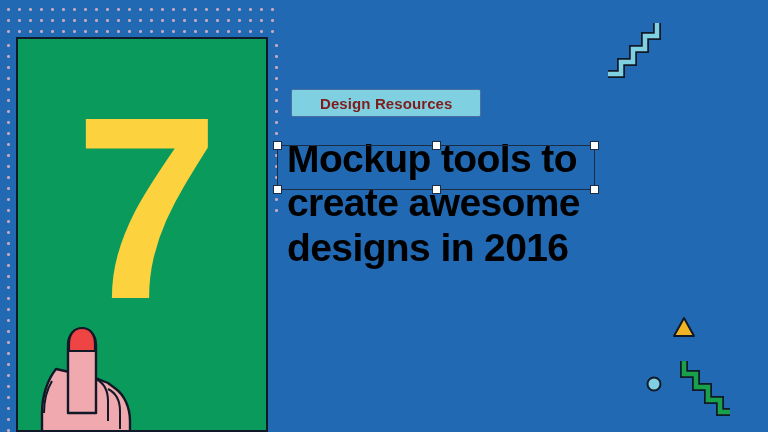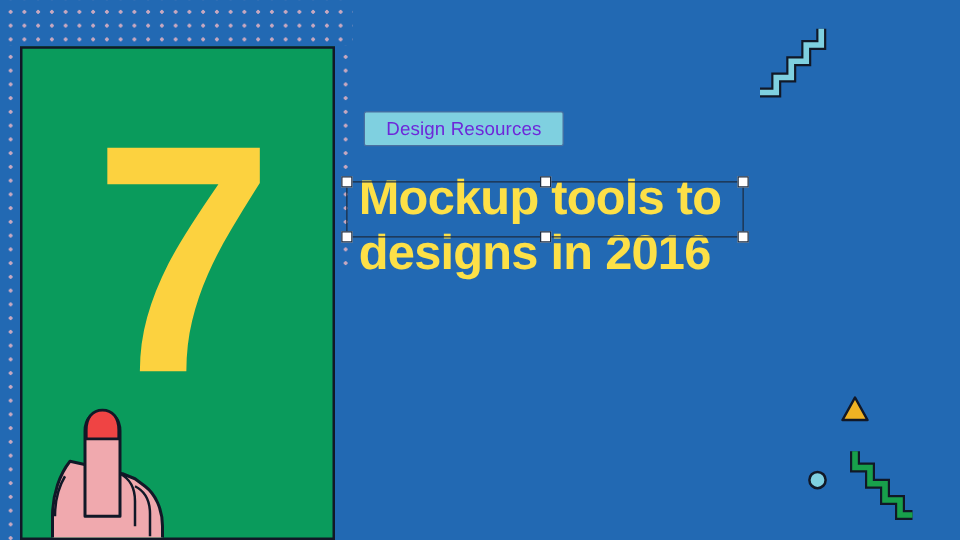--- a/index.html
+++ b/index.html
@@ -76,40 +76,40 @@
     top: 278px;
     width: 150px;
     height: 160px;
   }
 
   
   #badge {
     position: absolute;
     left: 291px; top: 89px;
     height: 26px;
-    padding: 0 17px;
+    padding: 0 28px;
     display: flex;
     align-items: center;
     background: #7fd0e0;
     border: 1px solid #4a6fa0;
     border-radius: 2px;
-    color: #6d28d9;
+    color: #7f1d1d;
     font-size: 15px;
-    font-weight: 400;
+    font-weight: 700;
     letter-spacing: 0.1px;
     white-space: nowrap;
   }
 
   
   #headline {
     position: absolute;
     left: 287px;
     top: 137px;
     width: 430px;
-    color: #fde047;
+    color: #000000;
     font-size: 39px;
     font-weight: 800;
     line-height: 1.14;
     letter-spacing: -0.6px;
   }
   #headline .line { display: block; white-space: nowrap; }
 
   
   #selection-box {
     position: absolute;
@@ -171,20 +171,21 @@
       <ellipse cx="100" cy="150" rx="8" ry="6" fill="#fbd24a" stroke="#111827" stroke-width="1.8"></ellipse>
     </svg>
   </div>
 
   <div id="badge">
     <span>Design Resources</span>
   </div>
 
   <div id="headline">
     <span class="line">Mockup tools to</span>
+    <span class="line">create awesome</span>
     <span class="line">designs in 2016</span>
   </div>
 
   <div id="selection-box">
     <span class="handle h-tl"></span>
     <span class="handle h-tm"></span>
     <span class="handle h-tr"></span>
     <span class="handle h-bl"></span>
     <span class="handle h-bm"></span>
     <span class="handle h-br"></span>

